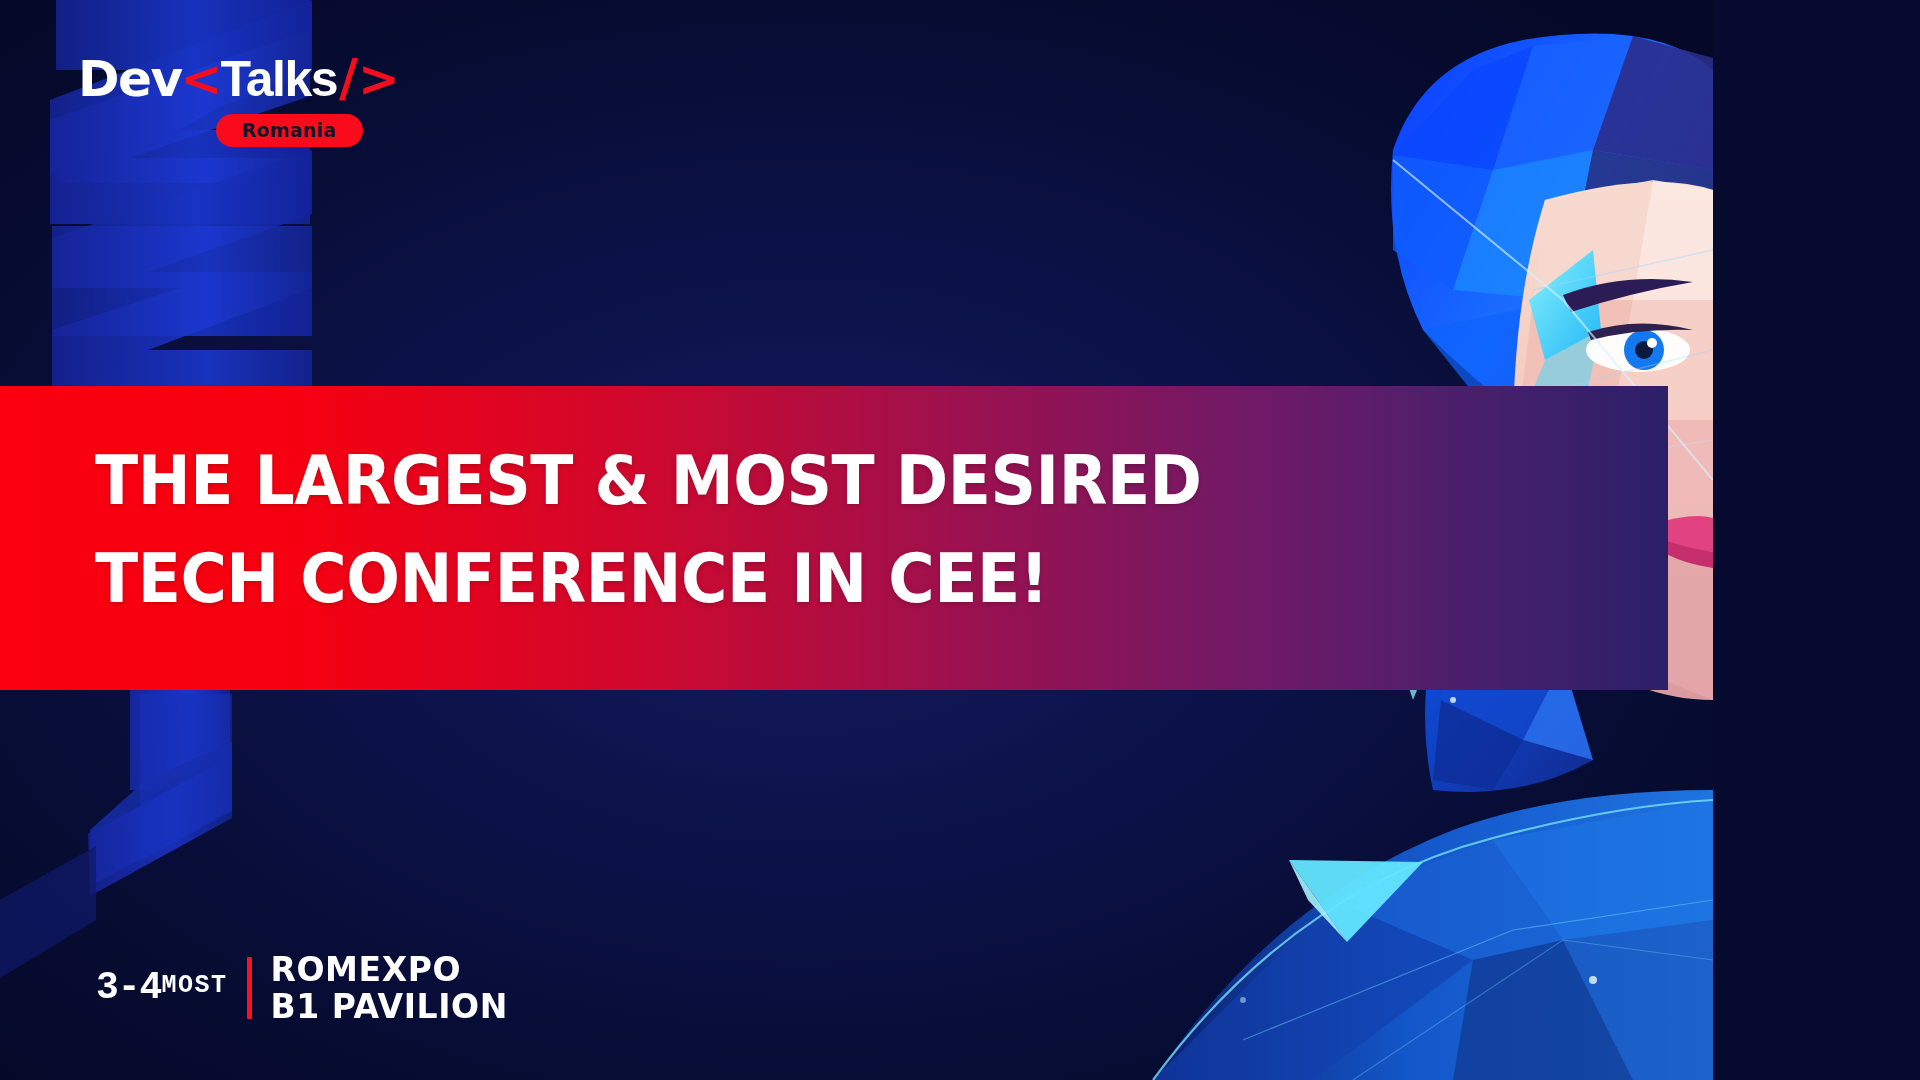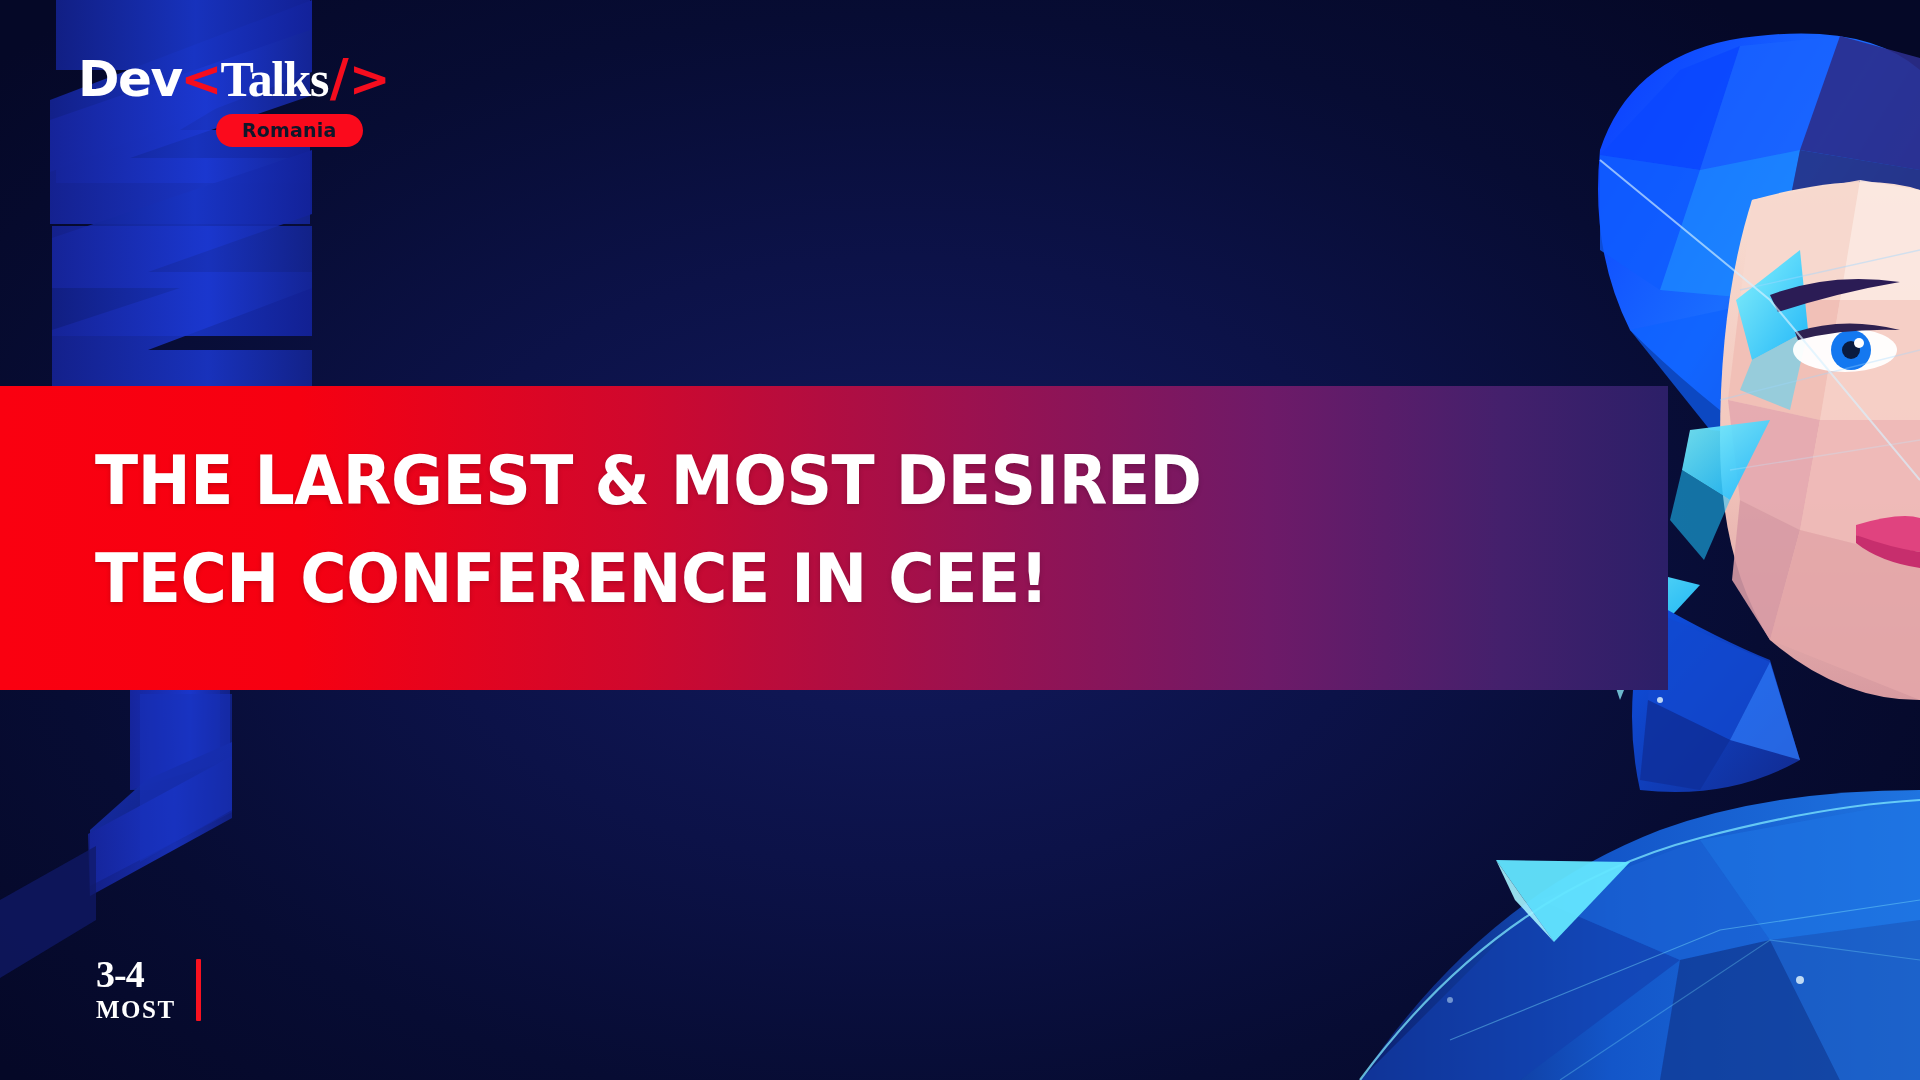--- a/index.html
+++ b/index.html
@@ -1,41 +1,41 @@
 <!DOCTYPE html>
 <html><head>
 <meta charset="utf-8">
 <style>
   * { margin:0; padding:0; box-sizing:border-box; }
   html,body { width:1920px; height:1080px; overflow:hidden; background:#060a2e; }
   body { font-family:"Liberation Sans", sans-serif; }
 
   #stage {
     position:relative;
-    width:1920px; height:1080px;
+    width:1713px; height:1080px;
     overflow:hidden;
     background:
       radial-gradient(ellipse 1200px 760px at 47% 52%, #121a5e 0%, #0c1248 40%, #070c33 72%, #050827 100%);
   }
 
   
   .zigzag { position:absolute; left:0; top:0; width:1920px; height:1080px; }
 
   
   .face-wrap { position:absolute; right:0; top:0; width:620px; height:1080px; }
 
   
   .logo { position:absolute; left:78px; top:52px; width:330px; }
   .logo-row {
     display:flex; align-items:baseline;
     font-weight:bold; font-size:52px; letter-spacing:-1px; line-height:1;
   }
   .logo-dev { color:#ffffff; font-family:"DejaVu Sans", sans-serif; font-weight:bold; font-size:50px; letter-spacing:-1.5px;}
   .logo-lt  { color:#f50d1e; font-family:"DejaVu Sans", sans-serif; font-weight:bold; font-size:50px; margin:0 -1px; }
-  .logo-talks { color:#ffffff; font-family:Liberation Serif, serif; font-weight:bold; font-size:50px; letter-spacing:-1.5px;}
+  .logo-talks { color:#ffffff; font-family:Liberation Sans, sans-serif; font-weight:bold; font-size:50px; letter-spacing:-1.5px;}
   .logo-slash { color:#f50d1e; font-family:"DejaVu Sans", sans-serif; font-weight:bold; font-size:52px; margin-left:2px; }
   .logo-gt  { color:#f50d1e; font-family:"DejaVu Sans", sans-serif; font-weight:bold; font-size:50px; margin-left:1px; }
   .logo-pill {
     position:absolute; left:138px; top:62px;
     background:#fb0a1c; color:#0f172a;
     border-radius:999px;
     padding:5px 26px 6px 26px;
     font-size:19px; font-weight:bold;
     letter-spacing:0.2px;
     font-family:"DejaVu Sans", sans-serif;
@@ -66,22 +66,22 @@
     text-shadow:0 2px 6px rgba(0,0,0,0.18);
   }
   .headline span { display:block; }
 
   
   .footer {
     position:absolute; left:96px; bottom:56px;
     display:flex; align-items:center;
   }
   .f-date {
-    display:flex; flex-direction:column; align-items:flex-start;
-    font-family:Liberation Serif, serif; color:#ffffff; font-weight:bold;
+    display:flex; align-items:flex-start;
+    font-family:Liberation Mono, monospace; color:#ffffff; font-weight:bold;
   }
   .f-days  { font-size:38px; line-height:38px; letter-spacing:-1px; }
   .f-month { font-size:25px; line-height:28px; letter-spacing:1.5px; margin-top:3px; }
   .f-rule  { width:5px; height:62px; background:#f8111f; margin:0 18px 0 20px; border-radius:1px; }
   .f-venue {
     display:flex; flex-direction:column; align-items:flex-start;
     font-family:"DejaVu Sans", sans-serif; color:#ffffff; font-weight:bold;
   }
   .f-venue-1 { font-size:33px; line-height:35px; letter-spacing:0.6px; }
   .f-venue-2 { font-size:33px; line-height:35px; letter-spacing:0.6px; margin-top:2px;}
@@ -237,15 +237,19 @@
     <span>THE LARGEST &amp; MOST DESIRED</span>
     <span>TECH CONFERENCE IN CEE!</span>
   </div>
 
   <div class="footer">
     <div class="f-date">
       <span class="f-days">3-4</span>
       <span class="f-month">MOST</span>
     </div>
     <div class="f-rule"></div>
+    <div class="f-venue">
+      <span class="f-venue-1">ROMEXPO</span>
+      <span class="f-venue-2">B1 PAVILION</span>
+    </div>
   </div>
 
 </div>
 
 </body></html>

